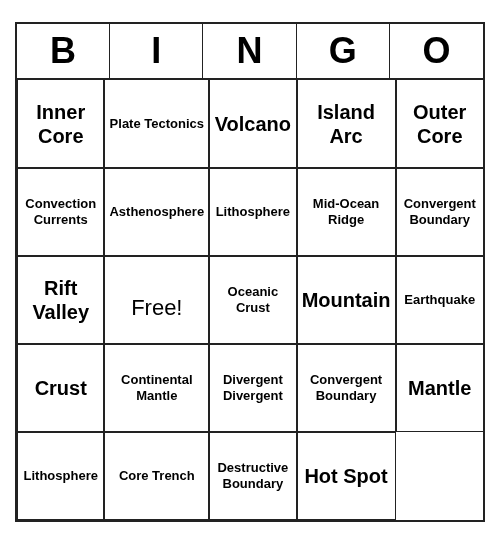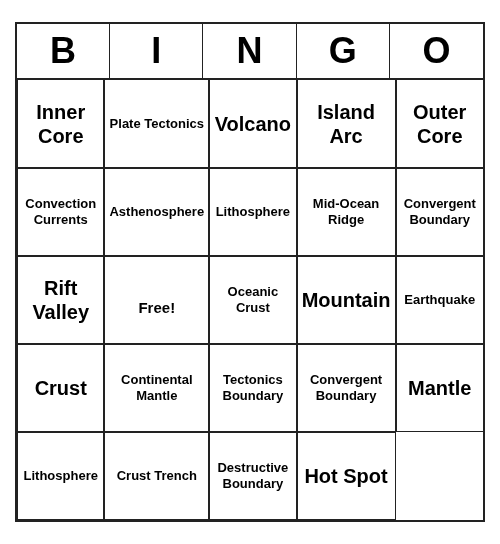--- a/index.html
+++ b/index.html
@@ -62,22 +62,22 @@
     }
     .bingo-cell.large-text .cell-text {
       font-size: 20px;
       font-weight: bold;
     }
     .bingo-cell.medium-text .cell-text {
       font-size: 20px;
       font-weight: bold;
     }
     .bingo-cell.free .cell-text {
-      font-size: 15px;
-      font-weight: bold;
+      font-size: 22px;
+      font-weight: normal;
       margin-top: 16px;
     }
   </style>
 </head>
 <body>
 
 <div class="bingo-card">
   <div class="bingo-header">
   <div class="bingo-header-cell">B</div>
       <div class="bingo-header-cell">I</div>
@@ -131,33 +131,33 @@
       <div class="bingo-cell ">
         <span class="cell-text">Earthquake</span>
       </div>
       <div class="bingo-cell large-text">
         <span class="cell-text">Crust</span>
       </div>
       <div class="bingo-cell ">
         <span class="cell-text">Continental Mantle</span>
       </div>
       <div class="bingo-cell ">
-        <span class="cell-text">Tectonics Boundary</span>
+        <span class="cell-text">Divergent Divergent</span>
       </div>
       <div class="bingo-cell ">
         <span class="cell-text">Convergent Boundary</span>
       </div>
       <div class="bingo-cell large-text">
         <span class="cell-text">Mantle</span>
       </div>
       <div class="bingo-cell ">
         <span class="cell-text">Lithosphere</span>
       </div>
       <div class="bingo-cell ">
-        <span class="cell-text">Crust Trench</span>
+        <span class="cell-text">Core Trench</span>
       </div>
       <div class="bingo-cell ">
         <span class="cell-text">Destructive Boundary</span>
       </div>
       <div class="bingo-cell large-text">
         <span class="cell-text">Hot Spot</span>
       </div>
     </div>
 </div>
 

